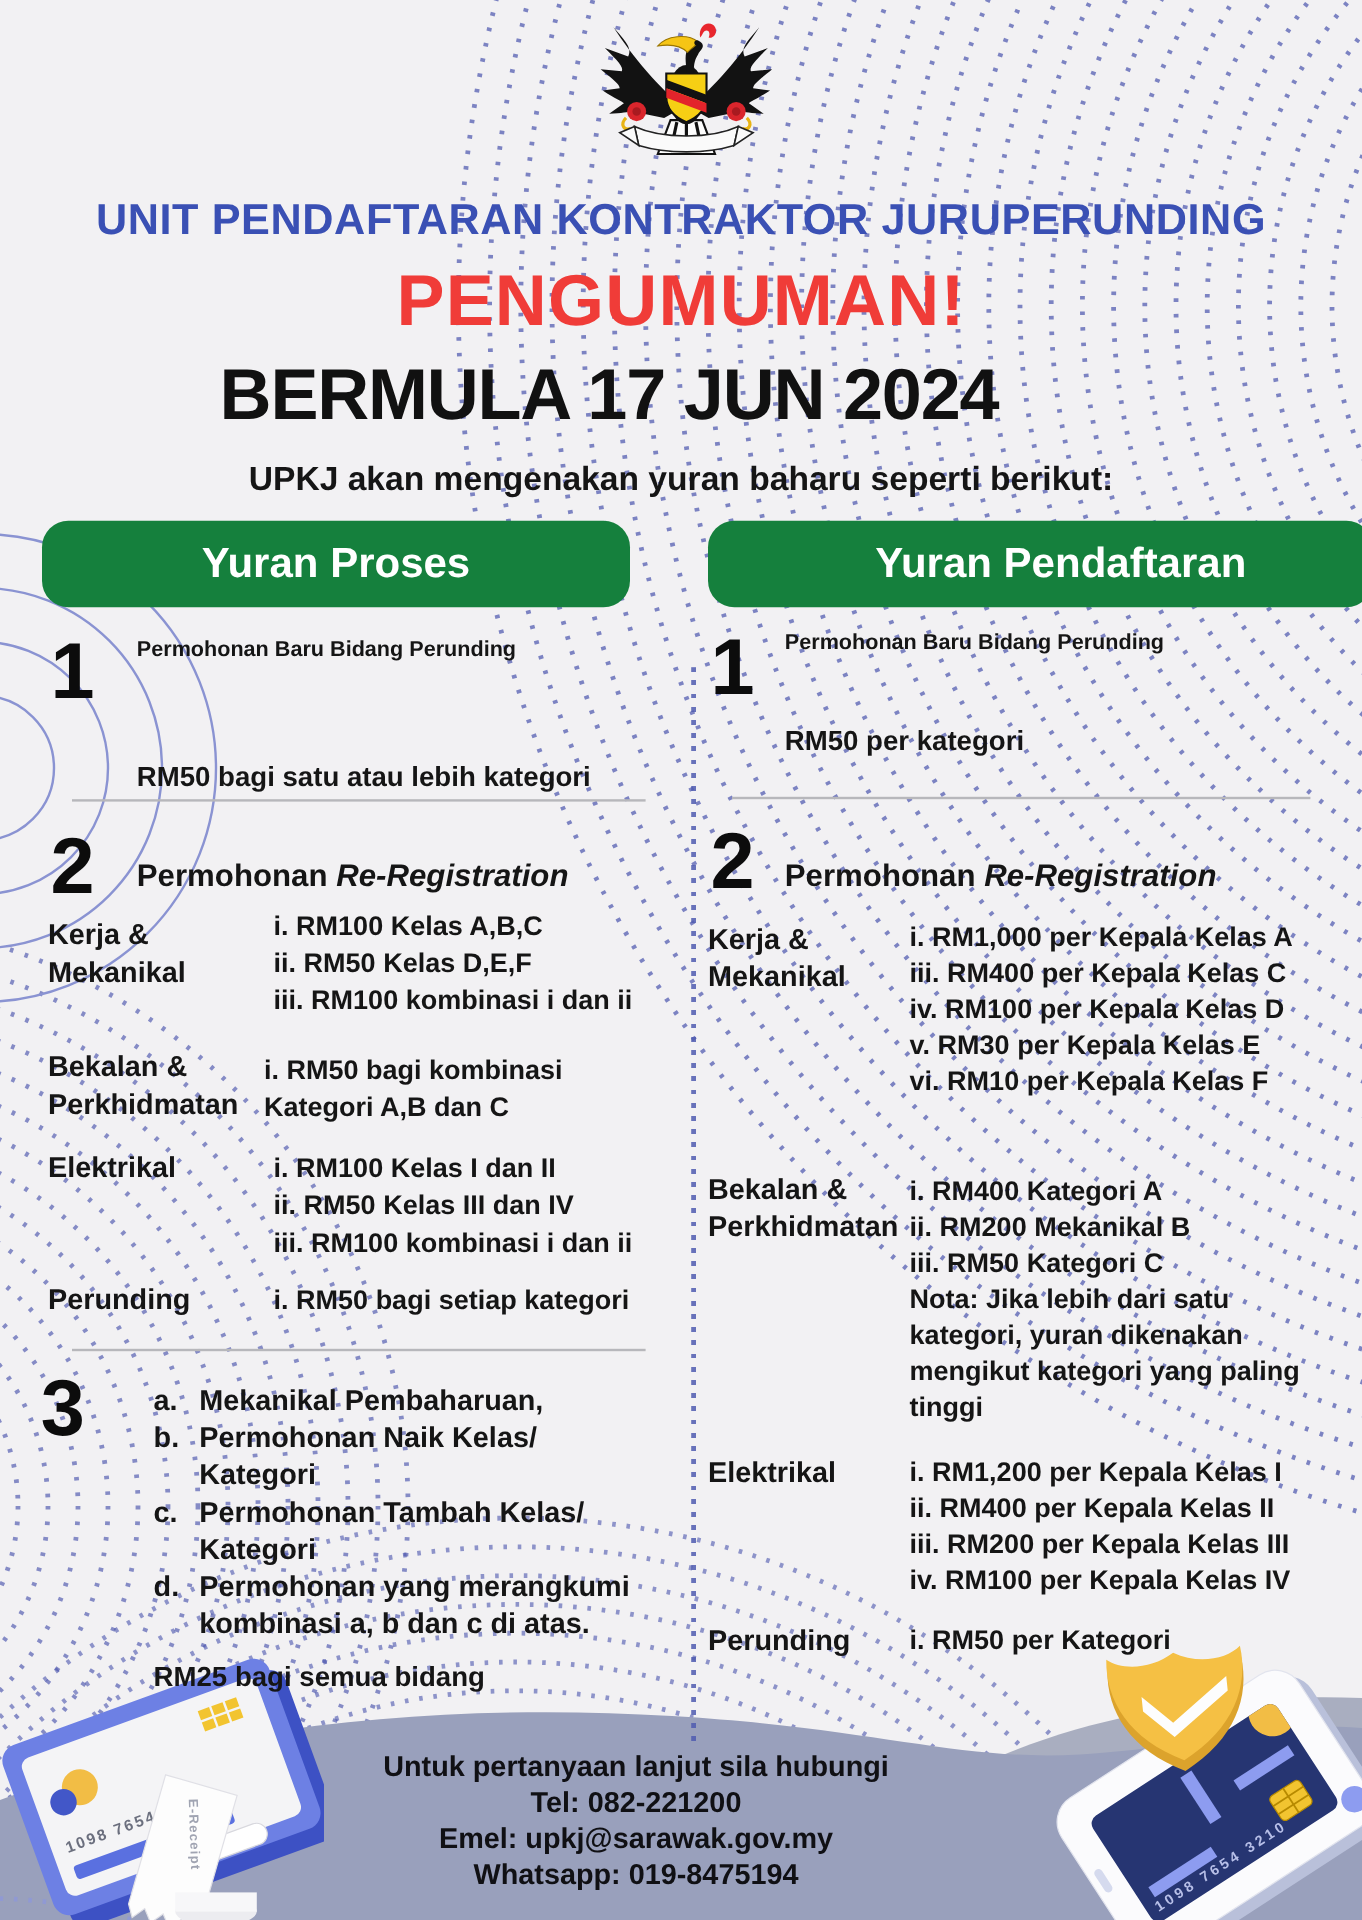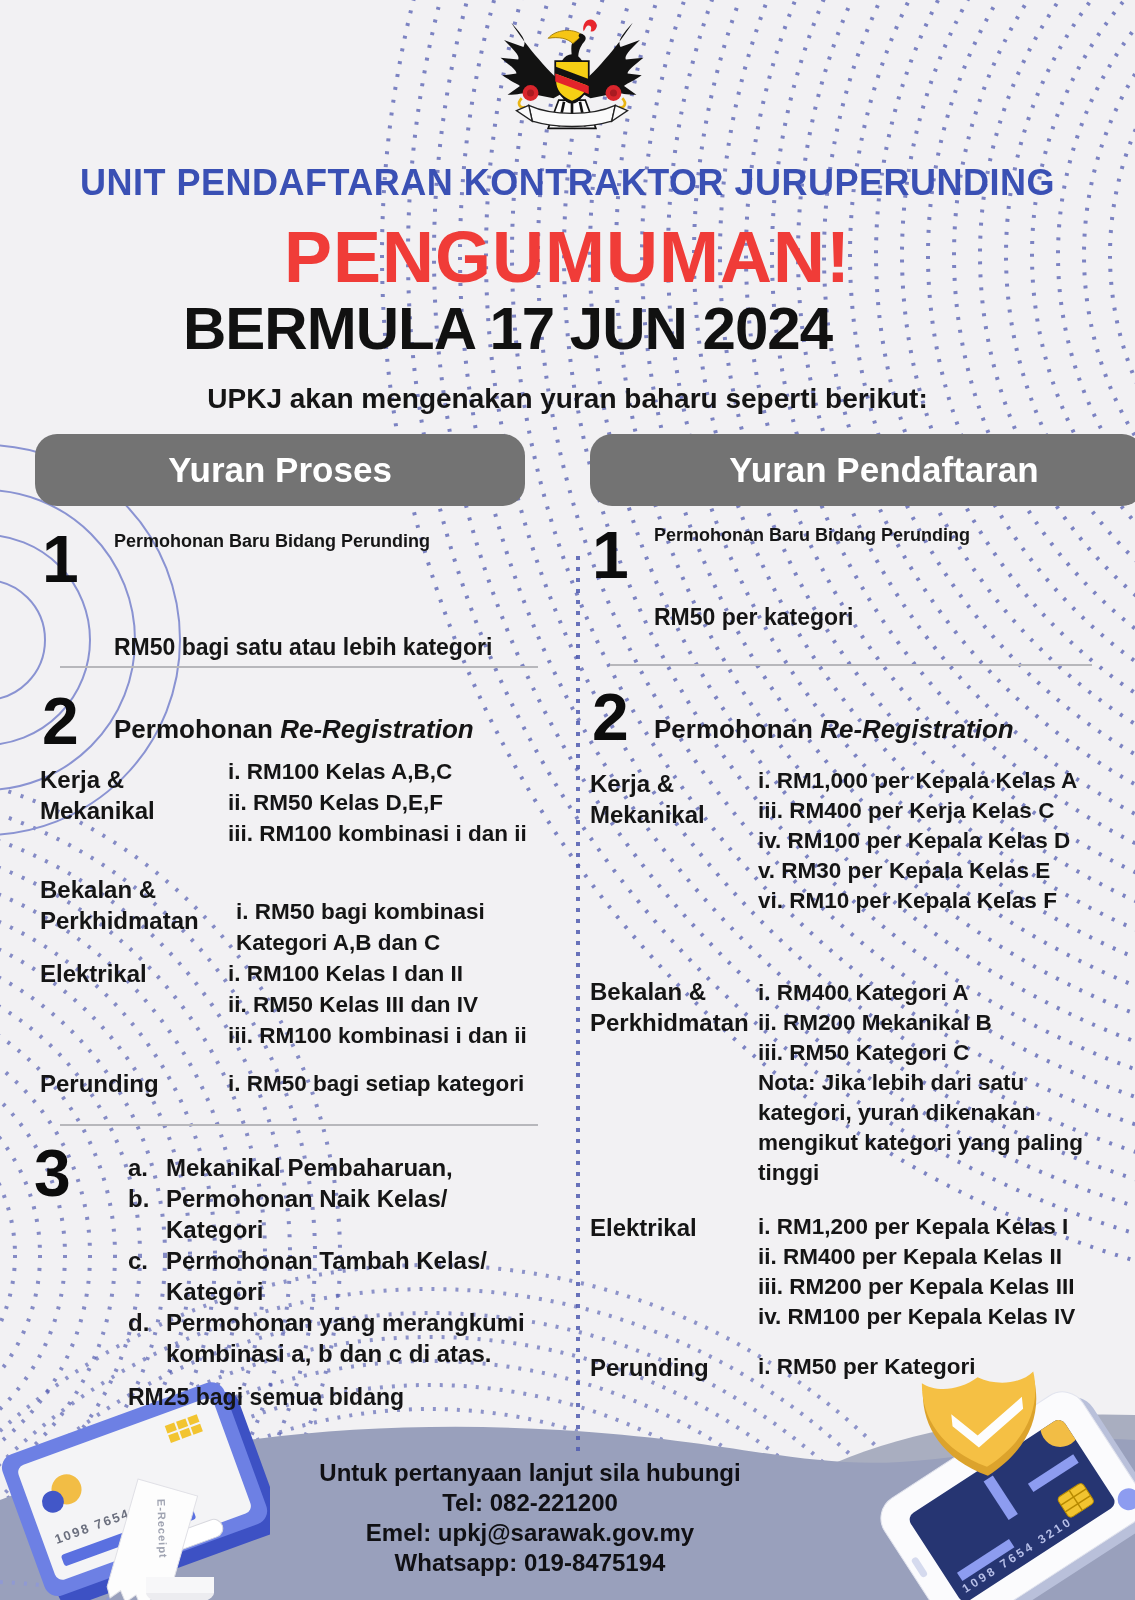--- a/index.html
+++ b/index.html
@@ -11,28 +11,28 @@
 
   
   #deco{position:absolute;left:0;top:0;z-index:0;}
   #illu-left,#illu-right{position:absolute;z-index:2;}
 
   
   .crest{left:497px;top:4px;width:150px;height:148px;z-index:3;}
   .org-title{left:0;top:162px;width:1135px;text-align:center;z-index:3;
     font-size:36px;font-weight:bold;color:#3a50b4;letter-spacing:.5px;}
   .announce{left:0;top:216px;width:1135px;text-align:center;z-index:3;
-    font-size:72px;font-weight:900;color:#f03c38;letter-spacing:1px;}
+    font-size:60px;font-weight:900;color:#f03c38;letter-spacing:1px;}
   .date-line{left:0;top:294px;width:1015px;text-align:center;z-index:3;
     font-size:60px;font-weight:900;color:#111;letter-spacing:-1px;}
   .subtitle{left:0;top:383px;width:1135px;text-align:center;z-index:3;
     font-size:28px;font-weight:bold;}
 
   
-  .pill{height:72px;border-radius:22px;background:#737373;color:#fff;z-index:3;
+  .pill{height:72px;border-radius:22px;background:#15803d;color:#fff;z-index:3;
     display:flex;align-items:center;justify-content:center;
     font-size:35px;font-weight:bold;top:434px;}
   .pill-left{left:35px;width:490px;}
   .pill-right{left:590px;width:520px;padding-left:34px;}
 
   .bignum{font-size:66px;font-weight:900;color:#0c0c0c;z-index:3;line-height:1;}
   .h-item{font-size:18px;font-weight:bold;line-height:1.3;z-index:3;}
   .fee{font-size:23px;font-weight:bold;z-index:3;}
   .h2-item{font-size:26px;font-weight:bold;z-index:3;}
   .h2-item .ital{font-style:italic;}
@@ -208,21 +208,21 @@
   <div class="abs h2-item" style="left:114px;top:714px;"><span>Permohonan </span><span class="ital">Re-Registration</span></div>
 
   <div class="abs rowlabel" style="left:40px;top:764px;width:185px;">Kerja &amp; Mekanikal</div>
   <div class="abs rowlines" style="left:228px;top:756px;">
     <div>i. RM100 Kelas A,B,C</div>
     <div>ii. RM50 Kelas D,E,F</div>
     <div>iii. RM100 kombinasi i dan ii</div>
   </div>
 
   <div class="abs rowlabel" style="left:40px;top:874px;width:195px;">Bekalan &amp; Perkhidmatan</div>
-  <div class="abs rowlines" style="left:236px;top:876px;margin-top:20px;">
+  <div class="abs rowlines" style="left:220px;top:876px;">
     <div>i. RM50 bagi kombinasi</div>
     <div>Kategori A,B dan C</div>
   </div>
 
   <div class="abs rowlabel" style="left:40px;top:958px;width:185px;">Elektrikal</div>
   <div class="abs rowlines" style="left:228px;top:958px;">
     <div>i. RM100 Kelas I dan II</div>
     <div>ii. RM50 Kelas III dan IV</div>
     <div>iii. RM100 kombinasi i dan ii</div>
   </div>
@@ -263,21 +263,21 @@
   <div class="abs h-item" style="left:654px;top:524px;width:400px;">Permohonan Baru Bidang Perunding</div>
   <div class="abs fee" style="left:654px;top:604px;">RM50 per kategori</div>
   <div class="abs divider" style="left:610px;top:664px;width:482px;"></div>
 
   <div class="abs bignum" style="left:592px;top:684px;">2</div>
   <div class="abs h2-item" style="left:654px;top:714px;"><span>Permohonan </span><span class="ital">Re-Registration</span></div>
 
   <div class="abs rowlabel" style="left:590px;top:768px;width:175px;">Kerja &amp; Mekanikal</div>
   <div class="abs rowlines tight" style="left:758px;top:766px;">
     <div>i.  RM1,000  per Kepala Kelas A</div>
-    <div>iii. RM400 per Kerja Kelas C</div>
+    <div>iii. RM400 per Kepala Kelas C</div>
     <div>iv. RM100 per Kepala Kelas D</div>
     <div>v.  RM30 per Kepala Kelas E</div>
     <div>vi. RM10 per Kepala Kelas F</div>
   </div>
 
   <div class="abs rowlabel" style="left:590px;top:976px;width:195px;">Bekalan &amp; Perkhidmatan</div>
   <div class="abs rowlines tight" style="left:758px;top:978px;">
     <div>i.   RM400 Kategori A</div>
     <div>ii.  RM200 Mekanikal B</div>
     <div>iii. RM50 Kategori C</div>

